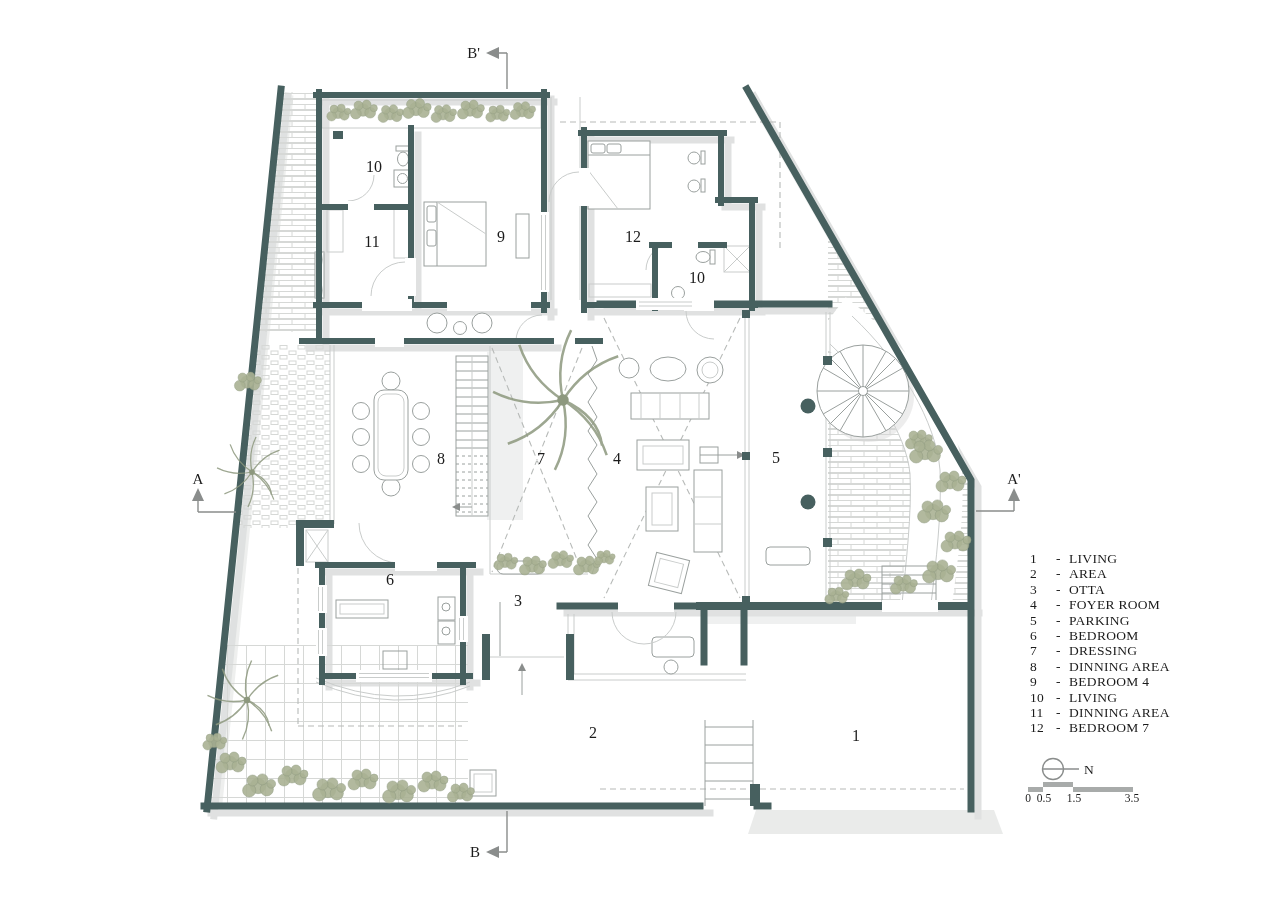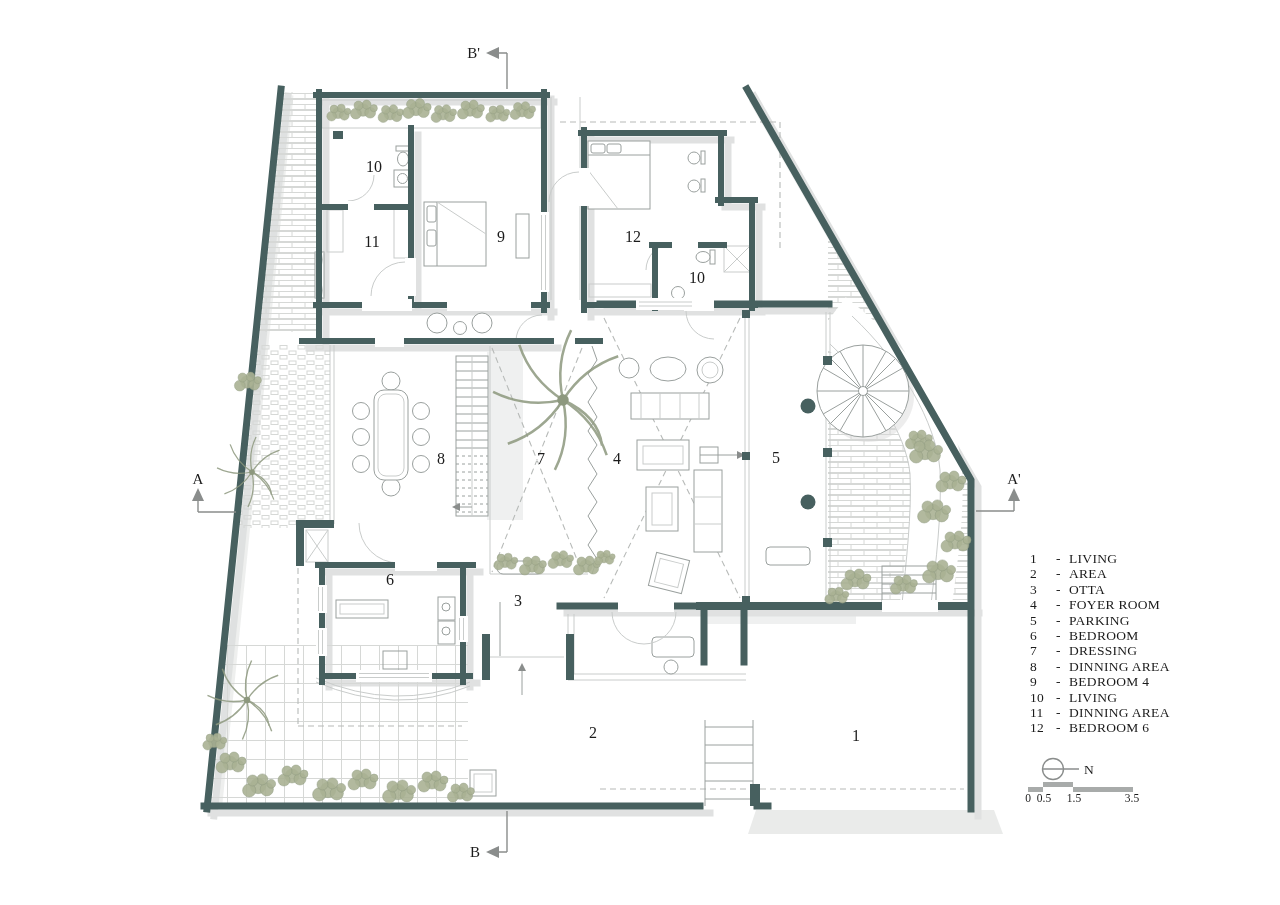--- a/index.html
+++ b/index.html
@@ -471,17 +471,17 @@
         <span>LIVING</span>
       </div>
   <div class="lg-row">
         <span>11</span>
         <span>-</span>
         <span>DINNING AREA</span>
       </div>
   <div class="lg-row">
         <span>12</span>
         <span>-</span>
-        <span>BEDROOM 6</span>
+        <span>BEDROOM 7</span>
       </div>
 </div>
 
 </div>
 
 </body></html>

